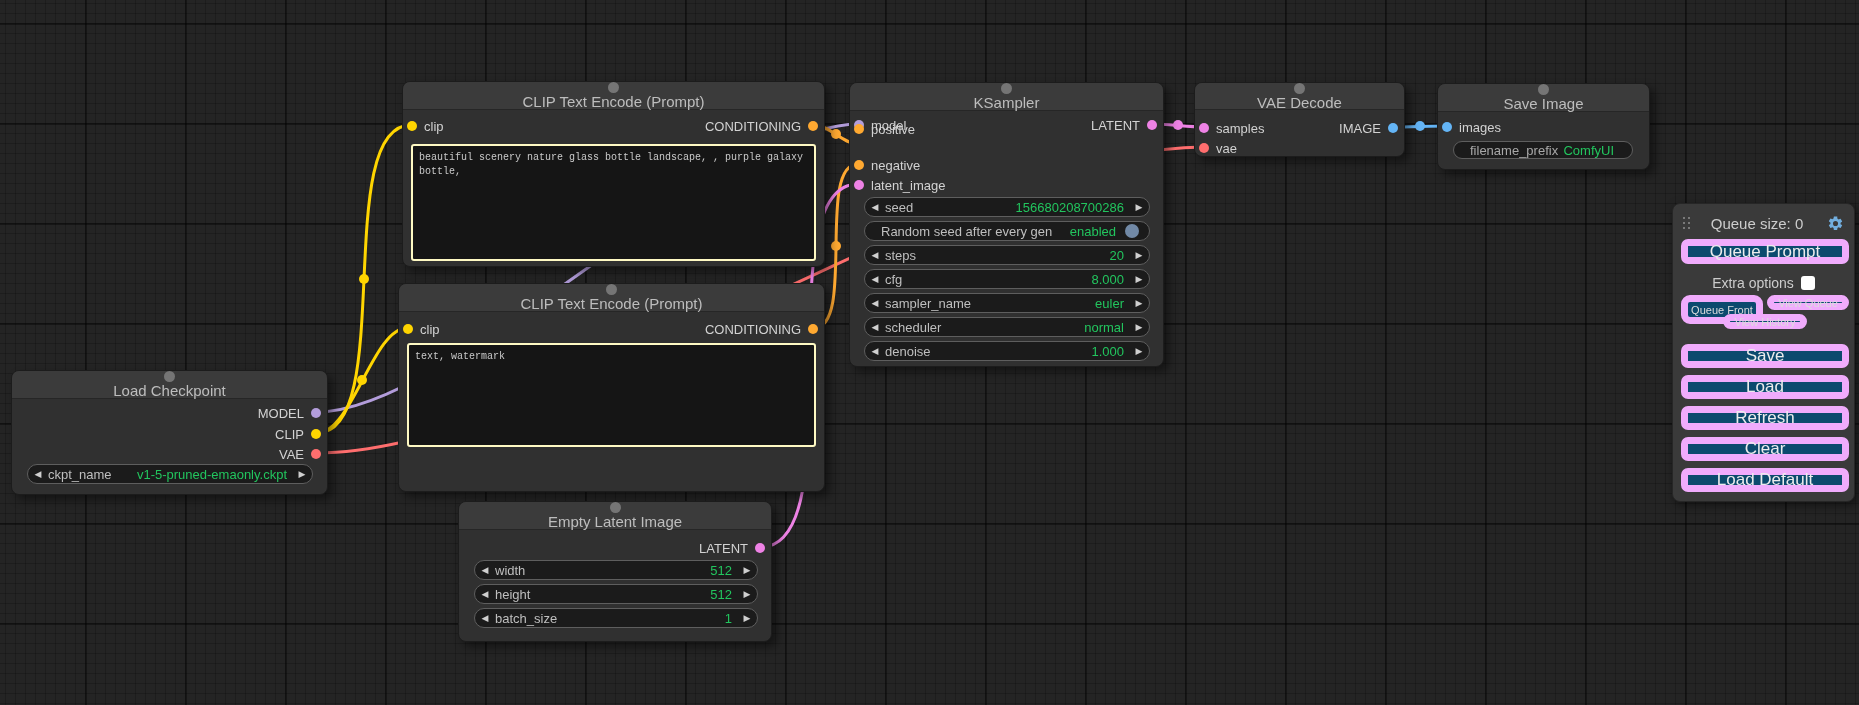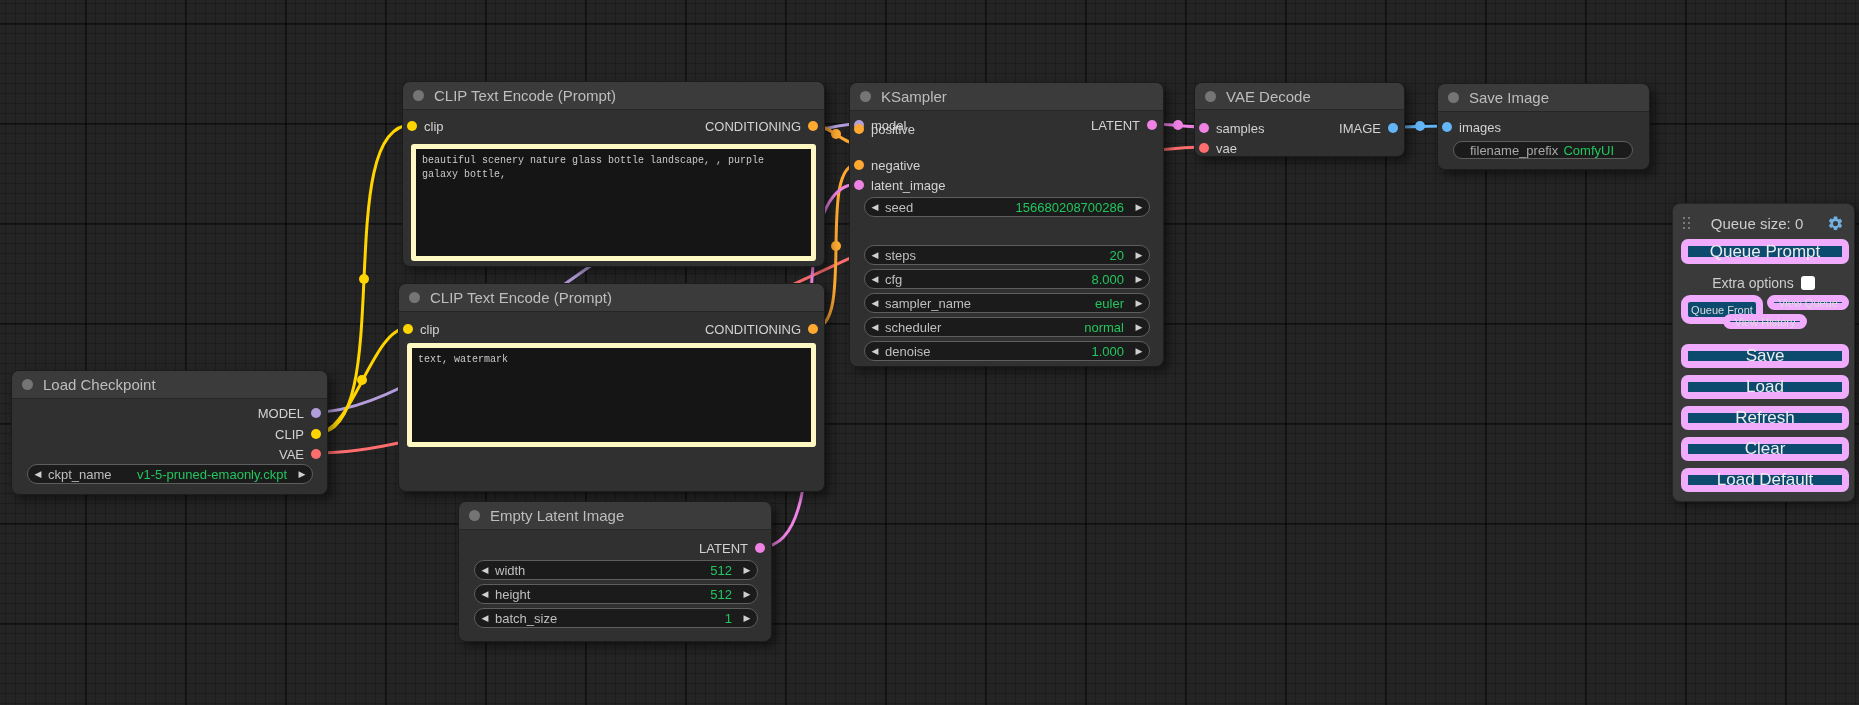--- a/index.html
+++ b/index.html
@@ -12,37 +12,37 @@
       linear-gradient(rgba(0,0,0,.20) 1px,transparent 1px),
       linear-gradient(90deg,rgba(0,0,0,.20) 1px,transparent 1px);
     background-size:100px 100px,100px 100px,10px 10px,10px 10px;
     background-position:85px 23px,85px 23px,5px 3px,5px 3px;
     font-family:"Liberation Sans",sans-serif;
   }
   #wires{position:absolute;left:0;top:0;z-index:1;}
   .node{position:absolute;z-index:2;background:#303030;border:1px solid #1c1c1c;border-radius:8px;
         box-shadow:5px 5px 10px rgba(0,0,0,.45);box-sizing:border-box;}
   .ntitle{height:27px;background:#3b3b3b;border-bottom:1px solid #262626;border-radius:7px 7px 0 0;
-          display:flex;align-items:center;color:#bdbdbd;font-size:15px;}
+          display:flex;align-items:center;color:#bdbdbd;font-size:15px;flex-direction:column;}
   .tdot{width:11px;height:11px;border-radius:50%;background:#757575;margin:0 10px 0 10px;flex:none;}
   .prow{position:absolute;left:0;right:0;height:20px;display:flex;align-items:center;font-size:13px;color:#d2d2d2;}
   .pdot{width:10px;height:10px;border-radius:50%;position:absolute;top:5px;}
   .in .pdot{left:4px}
   .out{justify-content:flex-end}
   .out .pdot{right:6px}
   .in .plabel{margin-left:21px}
   .out .plabel{margin-right:23px}
   .widget{position:absolute;height:20px;background:#1b1b1b;border:1px solid #5e5e5e;border-radius:10px;
           display:flex;align-items:center;font-size:13px;box-sizing:border-box;overflow:hidden;}
   .arr{color:#cfcfcf;font-size:9px;width:20px;text-align:center;flex:none;line-height:18px;}
   .wlabel{color:#bfbfbf;white-space:nowrap;}
   .wvalue{flex:1;text-align:right;color:#22c55e;padding-right:5px;white-space:nowrap;}
   .noarrow{padding:0 10px 0 16px;}
   .knob{width:14px;height:14px;border-radius:50%;background:#7189a6;flex:none;margin-left:4px;}
-  .prompt{position:absolute;background:#151515;border:5px solid #fef9c3;border-radius:3px;color:#c9c9c9;
+  .prompt{position:absolute;background:#151515;border:2px solid #fef9c3;border-radius:3px;color:#c9c9c9;
           font-family:"Liberation Mono",monospace;font-size:10px;line-height:14px;padding:5px 6px;
           white-space:pre-wrap;word-break:break-word;box-sizing:border-box;}
   
   .panel{position:absolute;z-index:3;background:#3a3a3a;border:1px solid #262626;border-radius:8px;
          box-shadow:3px 3px 10px rgba(0,0,0,.5);box-sizing:border-box;}
   .pbtn{position:absolute;background:#0c4a6e;border:7px solid #f0abfc;border-radius:7px;color:#ececec;
         display:flex;align-items:center;justify-content:center;box-sizing:border-box;cursor:default;}
   .pbtn.big{font-size:17px;}
   .pbtn.small{font-size:11px;border-radius:9px;color:#dcdcdc;}
   .phead{position:absolute;left:0;right:0;top:8px;height:22px;display:flex;align-items:center;}
@@ -188,20 +188,25 @@
       <span class="pdot" style="background: rgb(238, 130, 229);"></span>
       <span class="plabel">latent_image</span>
     </div>
 
     <div class="widget" style="left:14px;top:114px;width:286px;">
       <span class="arr">◀</span>
       <span class="wlabel">seed</span>
       <span class="wvalue">156680208700286</span>
       <span class="arr">▶</span>
     </div>
+    <div class="widget noarrow" style="left:14px;top:138px;width:286px;">
+      <span class="wlabel">Random seed after every gen</span>
+      <span class="wvalue">enabled</span>
+      <span class="knob"></span>
+    </div>
     <div class="widget" style="left:14px;top:162px;width:286px;">
       <span class="arr">◀</span>
       <span class="wlabel">steps</span>
       <span class="wvalue">20</span>
       <span class="arr">▶</span>
     </div>
     <div class="widget" style="left:14px;top:186px;width:286px;">
       <span class="arr">◀</span>
       <span class="wlabel">cfg</span>
       <span class="wvalue">8.000</span>

